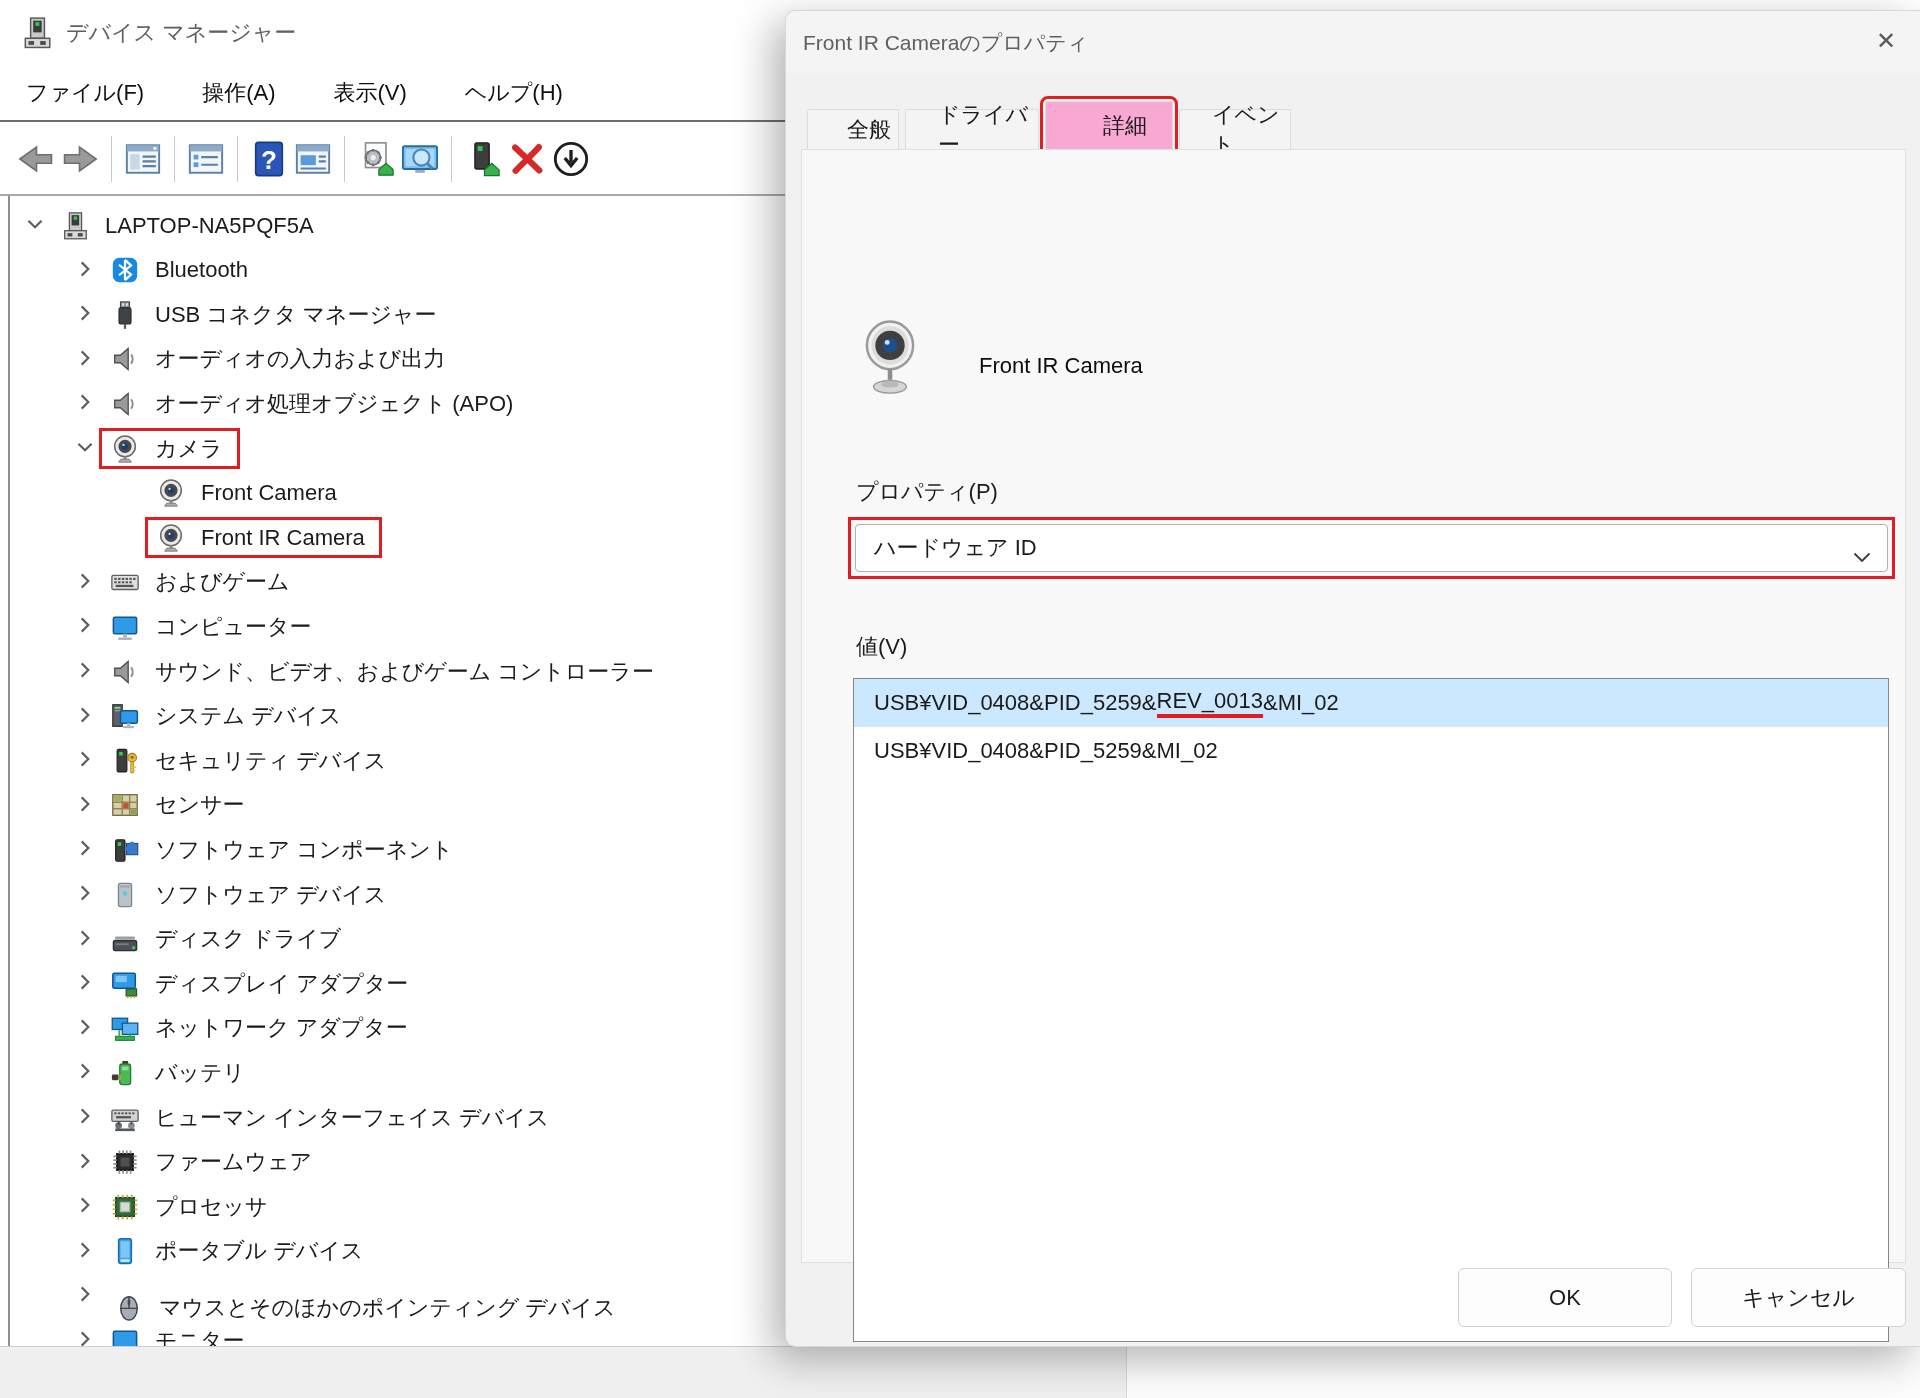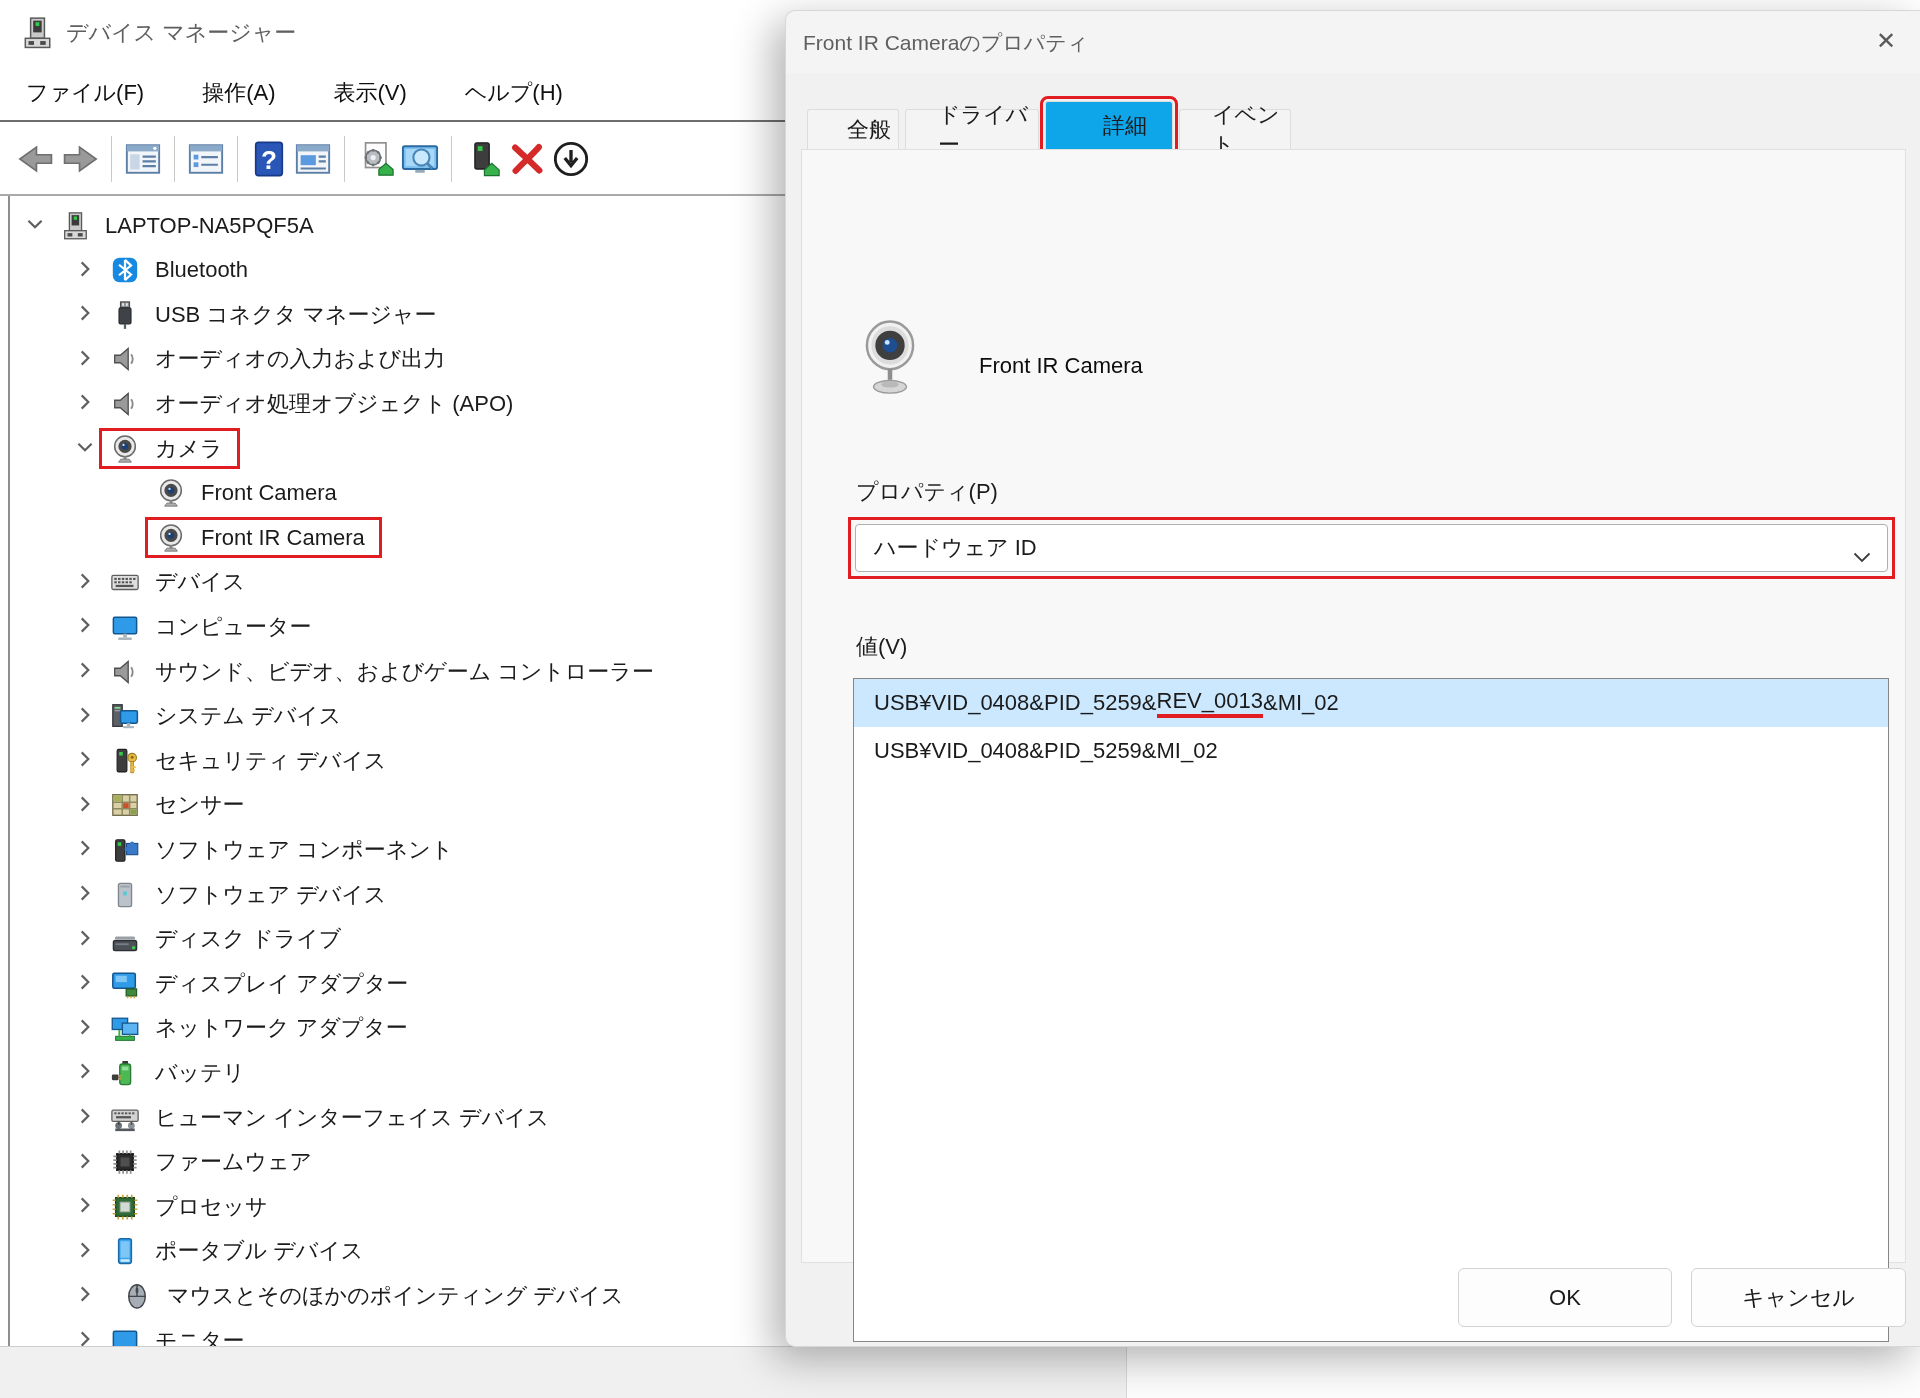--- a/index.html
+++ b/index.html
@@ -32,21 +32,21 @@
   
   #dialog{position:absolute;left:785px;top:10px;width:1135px;height:1337px;background:#f1f1f1;
     border:1px solid #d7d7d7;border-right:none;border-radius:10px 0 0 10px;
     box-shadow:-12px 12px 42px rgba(0,0,0,.30);z-index:10;}
   #dlg-titlebar{position:absolute;left:0;top:0;width:100%;height:62px;background:#f4f4f4;border-radius:10px 0 0 0;}
   #dlg-title{position:absolute;left:17px;top:18px;font-size:21px;color:#5f5f5f;}
   #dlg-close{position:absolute;right:24px;top:16px;font-size:24px;color:#5a5a5a;font-weight:300;cursor:default;}
   #dlg-tabs{position:absolute;left:21px;top:90px;height:48px;display:flex;align-items:flex-end;gap:6px;}
   .tab{height:40px;display:flex;align-items:center;justify-content:center;font-size:22px;
     background:#f4f4f4;border:1px solid #dcdcdc;border-bottom:none;border-radius:3px 3px 0 0;padding-left:32px;}
-  .tab.sel{height:48px;background:#0ea5e9;outline:3px solid #e11d22;outline-offset:2px;}
+  .tab.sel{height:48px;background:#f9a8d4;outline:3px solid #e11d22;outline-offset:2px;}
   #dlg-panel{position:absolute;left:15px;top:138px;width:1105px;height:1114px;background:#f8f8f8;border:1px solid #e0e0e0;}
   #webcam{position:absolute;left:60px;top:170px;}
   #dev-name{position:absolute;left:177px;top:203px;font-size:22px;color:#0d0d0d;}
   #prop-label{position:absolute;left:54px;top:327px;font-size:22px;}
   #combo-annot{position:absolute;left:46px;top:367px;width:1047px;height:62px;border:3px solid #e11d22;}
   #combo{position:absolute;left:4px;top:4px;width:1033px;height:48px;background:#fff;border:1px solid #b0b0b0;
     border-radius:4px;display:flex;align-items:center;padding:0 18px;font-size:22px;}
   #combo-chevron{position:absolute;right:16px;top:18px;}
   #value-label{position:absolute;left:54px;top:482px;font-size:22px;}
   #dlg-list{position:absolute;left:51px;top:528px;width:1036px;height:664px;background:#fff;border:1px solid #868686;}
@@ -311,21 +311,21 @@
                 <rect x="12.3" y="5.8" width="1.3" height="1.1"></rect>
                 <rect x="2.3" y="7.6" width="1.3" height="1.1"></rect>
                 <rect x="4.3" y="7.6" width="1.3" height="1.1"></rect>
                 <rect x="6.3" y="7.6" width="1.3" height="1.1"></rect>
                 <rect x="8.3" y="7.6" width="1.3" height="1.1"></rect>
                 <rect x="10.3" y="7.6" width="1.3" height="1.1"></rect>
                 <rect x="3" y="9.5" width="9.5" height="1.2"></rect>
               </g>
             </svg>
           </span>
-          <span class="tlabel">デバイス</span>
+          <span class="tlabel">およびゲーム</span>
         </div>
       </div>
       <div class="trow" style="top: 408.4px;">
         <span class="chev" style="left: 64px;"><svg width="22" height="22" viewBox="0 0 20 20">
             <path d="M7 4 l6 6 -6 6" fill="none" stroke="#5f5f5f" stroke-width="2"></path>
           </svg></span>
         <div class="iwrap" style="left: 100px;">
           <span class="ticon">
             <svg width="30" height="30" viewBox="0 0 16 16">
               <rect x="1.8" y="2.8" width="12.4" height="8.8" rx="0.8" fill="#2e9ae8" stroke="#14568e" stroke-width="0.8"></rect>
@@ -574,21 +574,21 @@
               <rect x="5.6" y="12.4" width="4.8" height="1.4" fill="#cde6f8"></rect>
             </svg>
           </span>
           <span class="tlabel">ポータブル デバイス</span>
         </div>
       </div>
       <div class="trow" style="top: 1077.4px;">
         <span class="chev" style="left: 64px;"><svg width="22" height="22" viewBox="0 0 20 20">
             <path d="M7 4 l6 6 -6 6" fill="none" stroke="#5f5f5f" stroke-width="2"></path>
           </svg></span>
-        <div class="iwrap" style="left: 112px;">
+        <div class="iwrap" style="left: 104px; margin-top: 12px;">
           <span class="ticon">
             <svg width="30" height="30" viewBox="0 0 16 16">
               <ellipse cx="8" cy="8.2" rx="4.4" ry="6.2" fill="#a7adb4" stroke="#43474c" stroke-width="0.8"></ellipse>
               <path d="M8 2 V8" stroke="#43474c" stroke-width="0.8"></path>
               <rect x="7.3" y="3.6" width="1.4" height="2.8" rx="0.7" fill="#43474c"></rect>
               <path d="M3.7 8.2 H12.3" stroke="#43474c" stroke-width="0.7"></path>
             </svg>
           </span>
           <span class="tlabel">マウスとそのほかのポインティング デバイス</span>
         </div>

